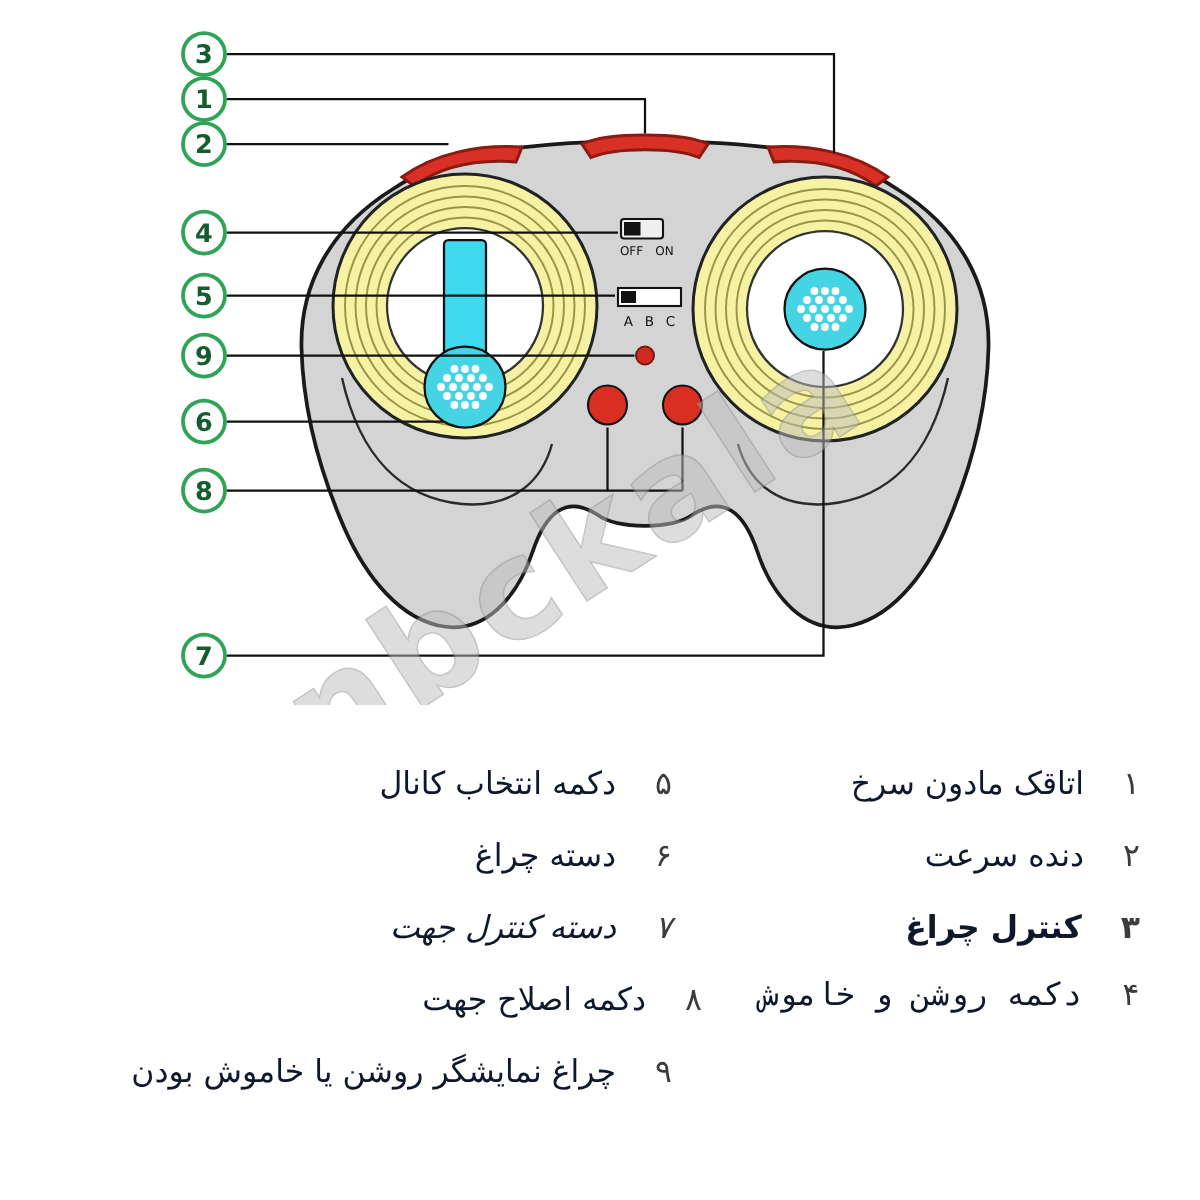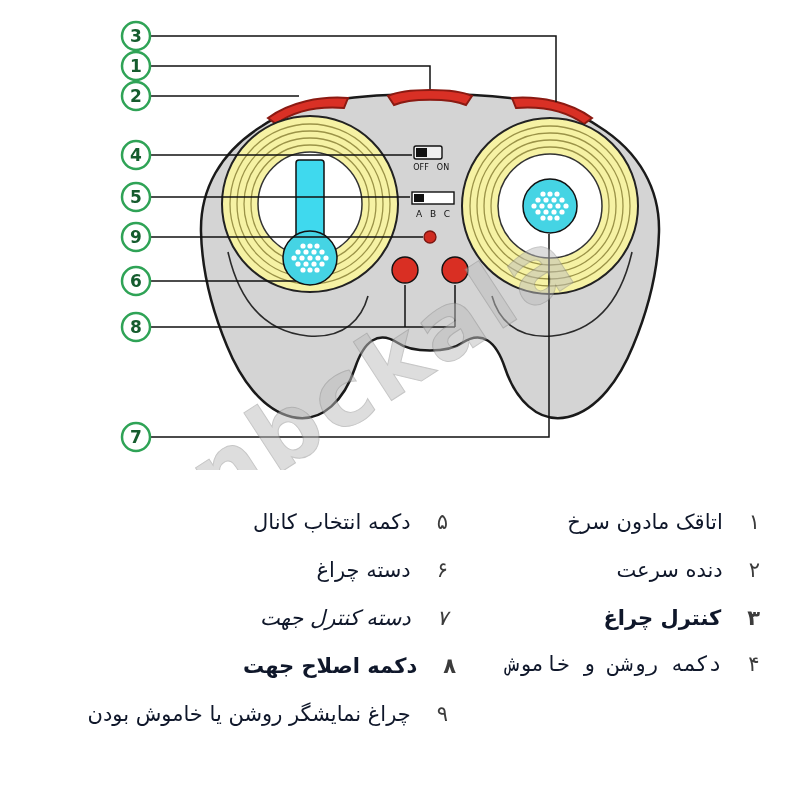--- a/index.html
+++ b/index.html
@@ -199,18 +199,18 @@
 
 <div class="legend-row" style="top:506px;right:352px;">
   <span class="num">۵</span><span class="txt">دکمه انتخاب کانال</span>
 </div>
 <div class="legend-row" style="top:554px;right:352px;">
   <span class="num">۶</span><span class="txt">دسته چراغ</span>
 </div>
 <div class="legend-row" style="top:602px;right:352px;font-style:italic;">
   <span class="num">۷</span><span class="txt">دسته کنترل جهت</span>
 </div>
-<div class="legend-row" style="top:650px;right:344px;font-weight:bold;">
+<div class="legend-row" style="top:650px;right:332px;">
   <span class="num">۸</span><span class="txt">دکمه اصلاح جهت</span>
 </div>
 <div class="legend-row" style="top:698px;right:352px;text-align:center;">
   <span class="num">۹</span><span class="txt">چراغ نمایشگر روشن یا خاموش بودن</span>
 </div>
 
 </body></html>

